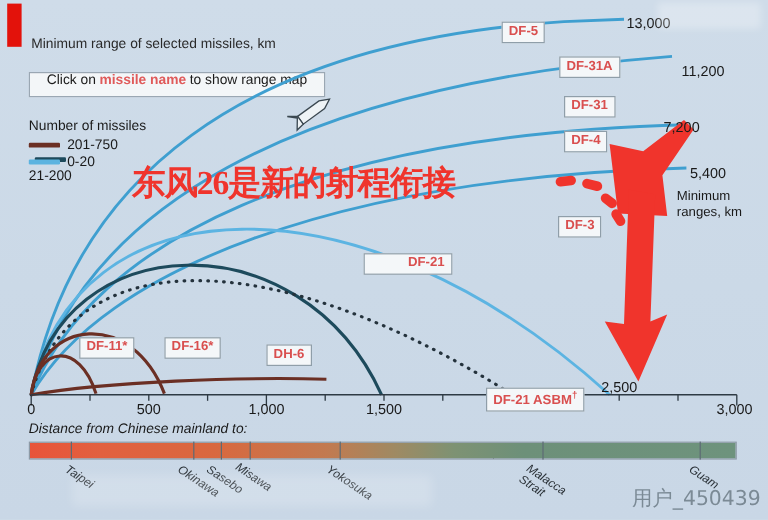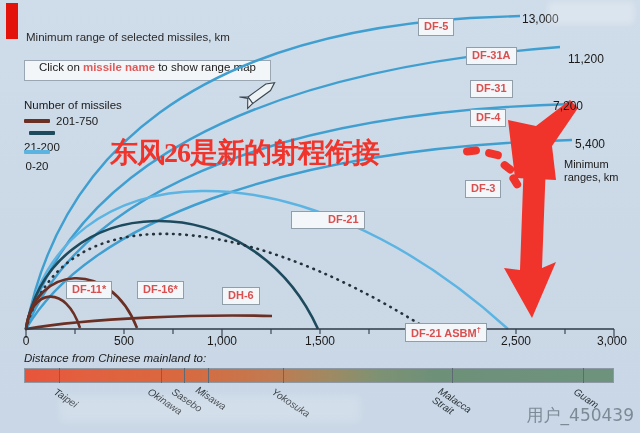--- a/index.html
+++ b/index.html
@@ -84,21 +84,21 @@
   <div class="legend-title">Number of missiles</div>
 
   <div class="legend-row" style="top:115px;">
     <span class="swatch" style="background:#6b2f24;"></span>
     <span>201-750</span>
   </div>
   <div class="legend-row" style="top:131px;flex-direction:column;">
     <span class="swatch" style="background:#1d4a5c;"></span>
     <span>21-200</span>
   </div>
-  <div class="legend-row" style="top:150px;flex-direction:column;">
+  <div class="legend-row" style="top:129px;">
     <span class="swatch" style="background:#5bb3e0;"></span>
     <span>0-20</span>
   </div>
 
   <svg id="chart" viewBox="0 0 640 433">
 
     <path d="M26,329 C 60,150 200,35 470,18 L 520,16" fill="none" stroke="#3f9fd0" stroke-width="2.4"></path>
 
     <path d="M26,329 C 70,175 240,72 560,47" fill="none" stroke="#3f9fd0" stroke-width="2.4"></path>
 
@@ -153,21 +153,21 @@
       <rect x="500" y="163" width="15" height="8" rx="4" transform="rotate(38 507 167)"></rect>
       <rect x="508" y="177" width="15" height="8" rx="4" transform="rotate(58 515 181)"></rect>
     </g>
   </svg>
 
   <div class="mlabel" style="left:418px;top:18px;">DF-5</div>
   <div class="mlabel" style="left:466px;top:47px;">DF-31A</div>
   <div class="mlabel" style="left:470px;top:80px;">DF-31</div>
   <div class="mlabel" style="left:470px;top:109px;">DF-4</div>
   <div class="mlabel" style="left:465px;top:180px;">DF-3</div>
-  <div class="mlabel" style="left:291px;top:211px;padding-left:36px;">DF-21</div>
+  <div class="mlabel" style="left:303px;top:211px;padding-left:36px;">DF-21</div>
   <div class="mlabel" style="left:405px;top:275px;margin-top:48px;">
     <span>DF-21 ASBM</span><sup>†</sup>
   </div>
   <div class="mlabel" style="left:222px;top:287px;">DH-6</div>
   <div class="mlabel" style="left:137px;top:281px;">DF-16*</div>
   <div class="mlabel" style="left:66px;top:281px;">DF-11*</div>
 
   <div class="rnum" style="left:522px;top:12px;">13,000</div>
   <div class="rnum" style="left:568px;top:52px;">11,200</div>
   <div class="rnum" style="left:553px;top:99px;">7,200</div>
@@ -175,21 +175,21 @@
   <div class="rcap" style="left:564px;top:158px;">
     <div>Minimum</div>
     <div>ranges, km</div>
   </div>
 
   <div class="xtick" style="left:26px;top:334px;">0</div>
   <div class="xtick" style="left:124px;top:334px;">500</div>
   <div class="xtick" style="left:222px;top:334px;">1,000</div>
   <div class="xtick" style="left:320px;top:334px;">1,500</div>
   <div class="xtick" style="left:418px;top:334px;margin-top:36px;">2,000</div>
-  <div class="xtick" style="left:516px;top:334px;">2,500</div>
+  <div class="xtick" style="left:516px;top:316px;">2,500</div>
   <div class="xtick" style="left:612px;top:334px;">3,000</div>
 
   <div class="striplabel">Distance from Chinese mainland to:</div>
   <div class="colorbar" style="width:590px;"></div>
 
   <div class="citytick" style="left:59px;top:368px;height:15px;"></div>
   <div class="citytick" style="left:161px;top:368px;height:15px;"></div>
   <div class="citytick" style="left:184px;top:368px;height:15px;"></div>
   <div class="citytick" style="left:208px;top:368px;height:15px;"></div>
   <div class="citytick" style="left:283px;top:368px;height:15px;"></div>

